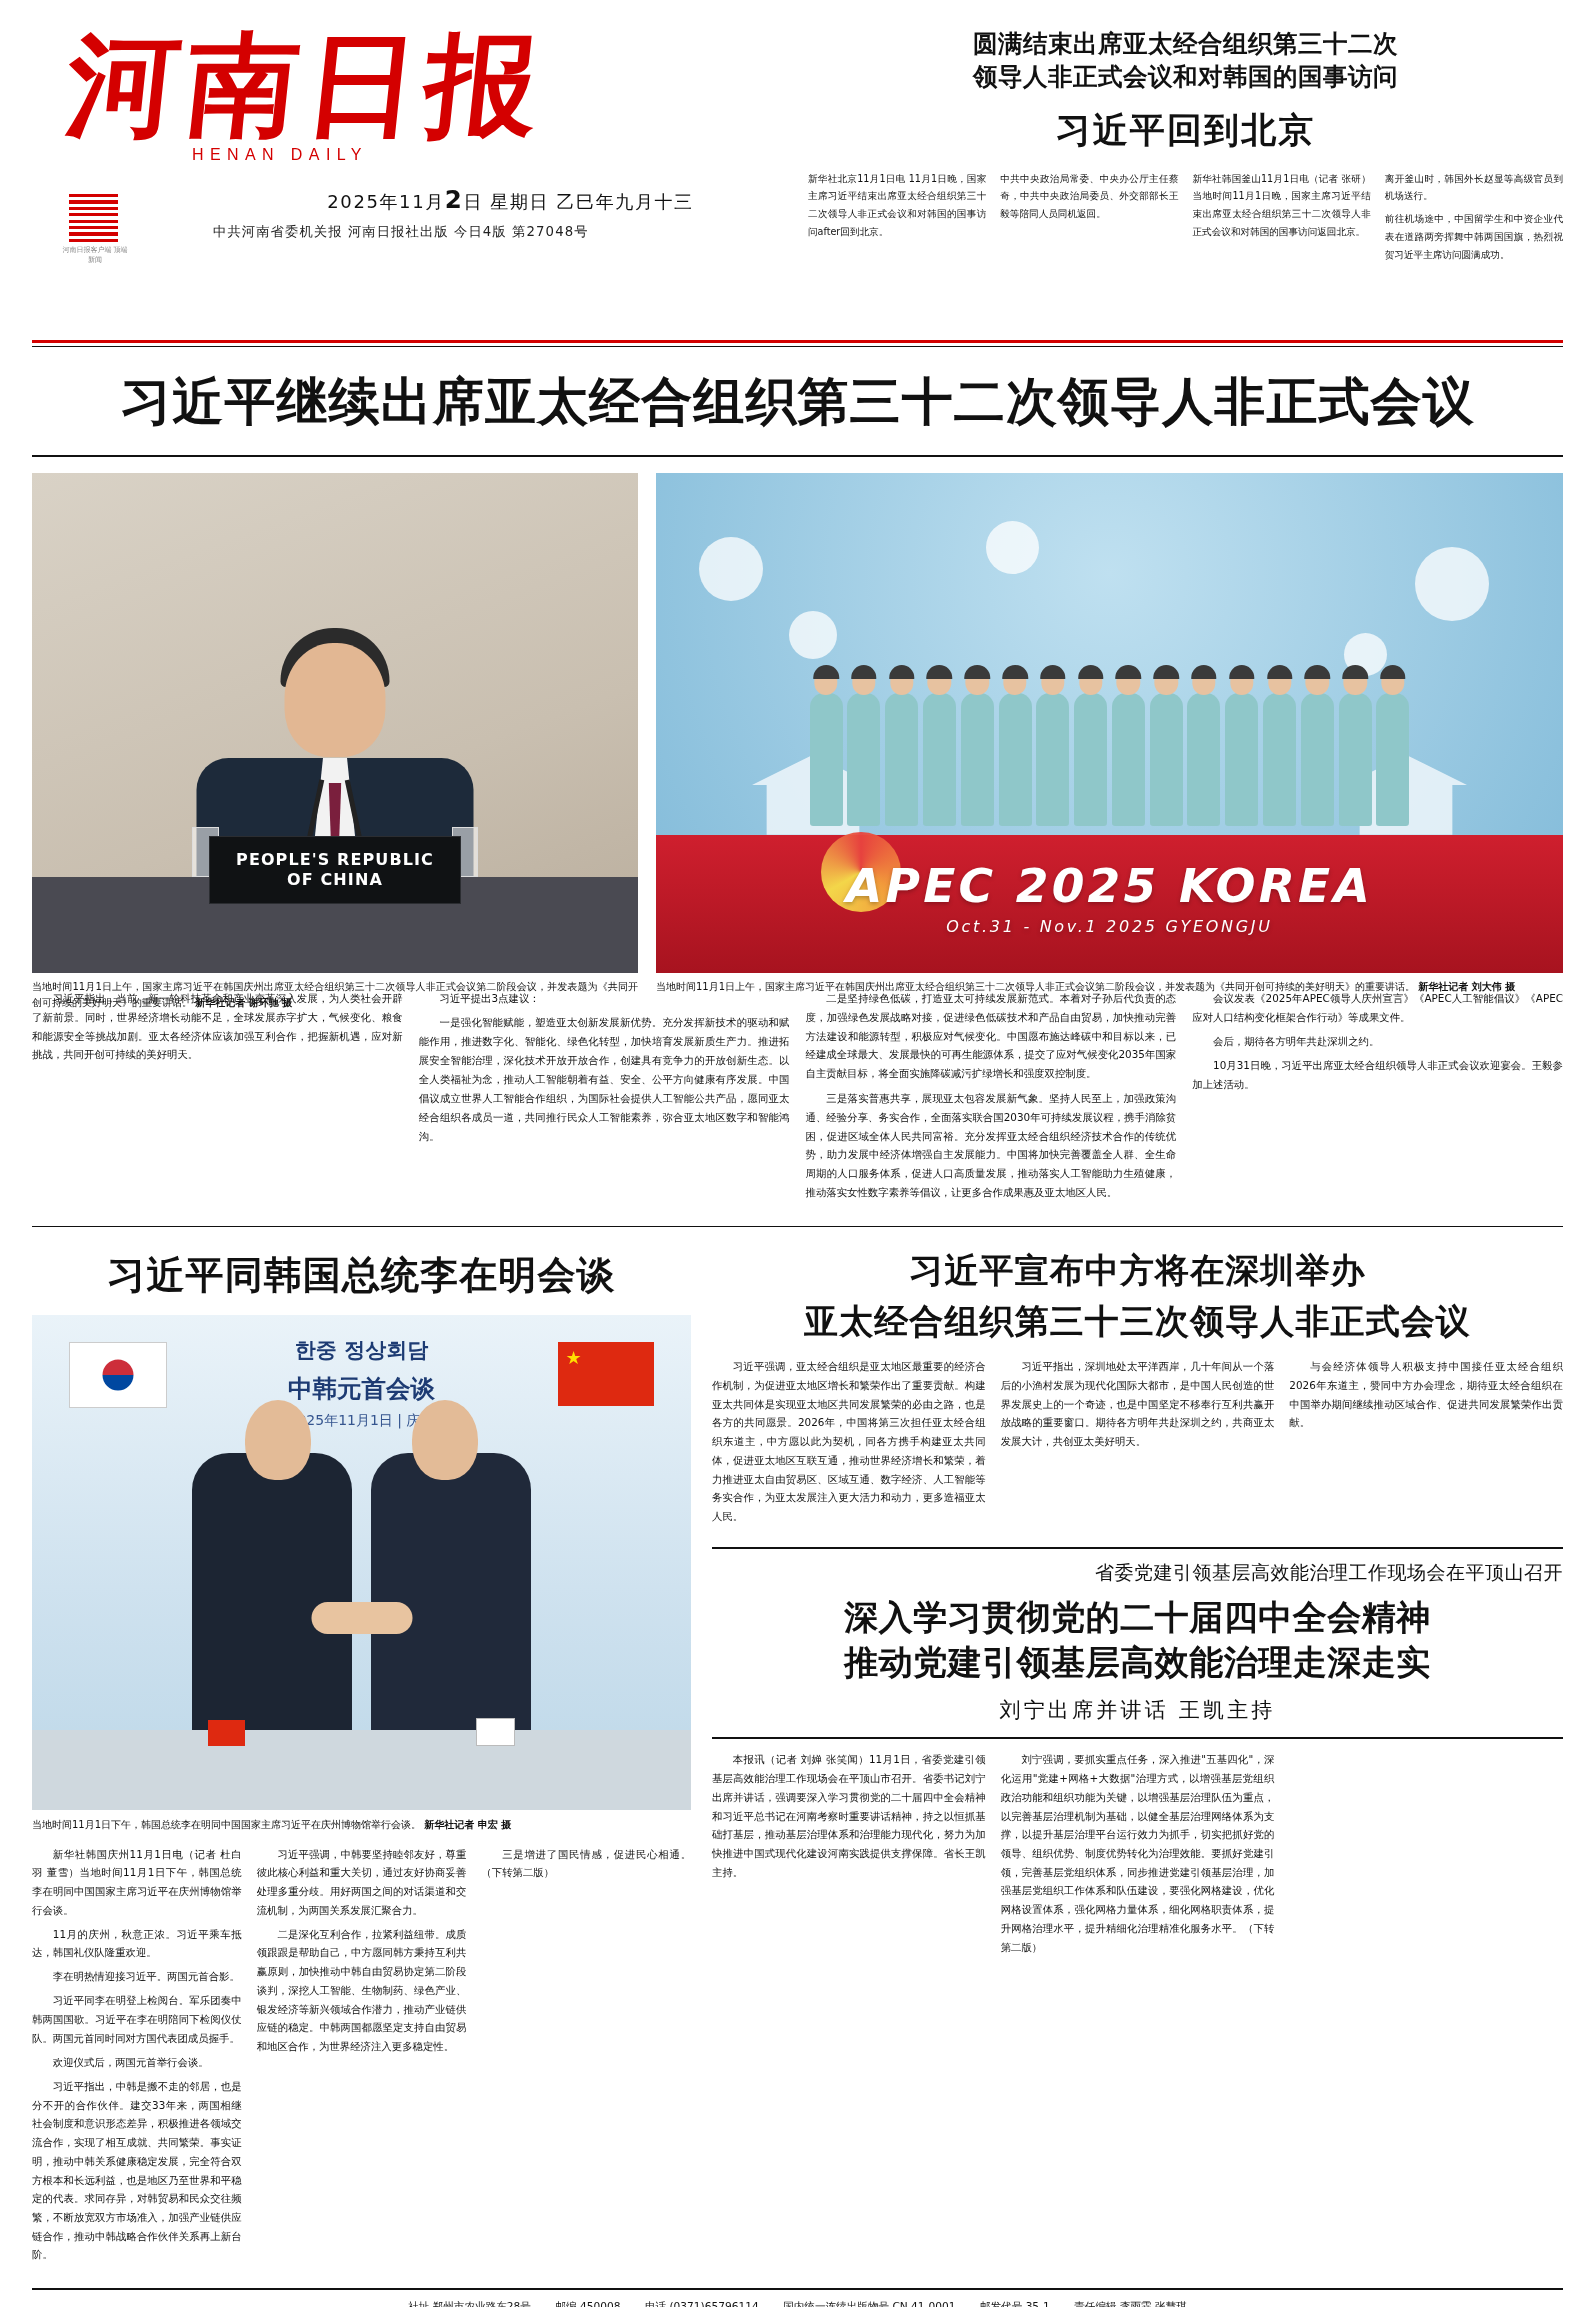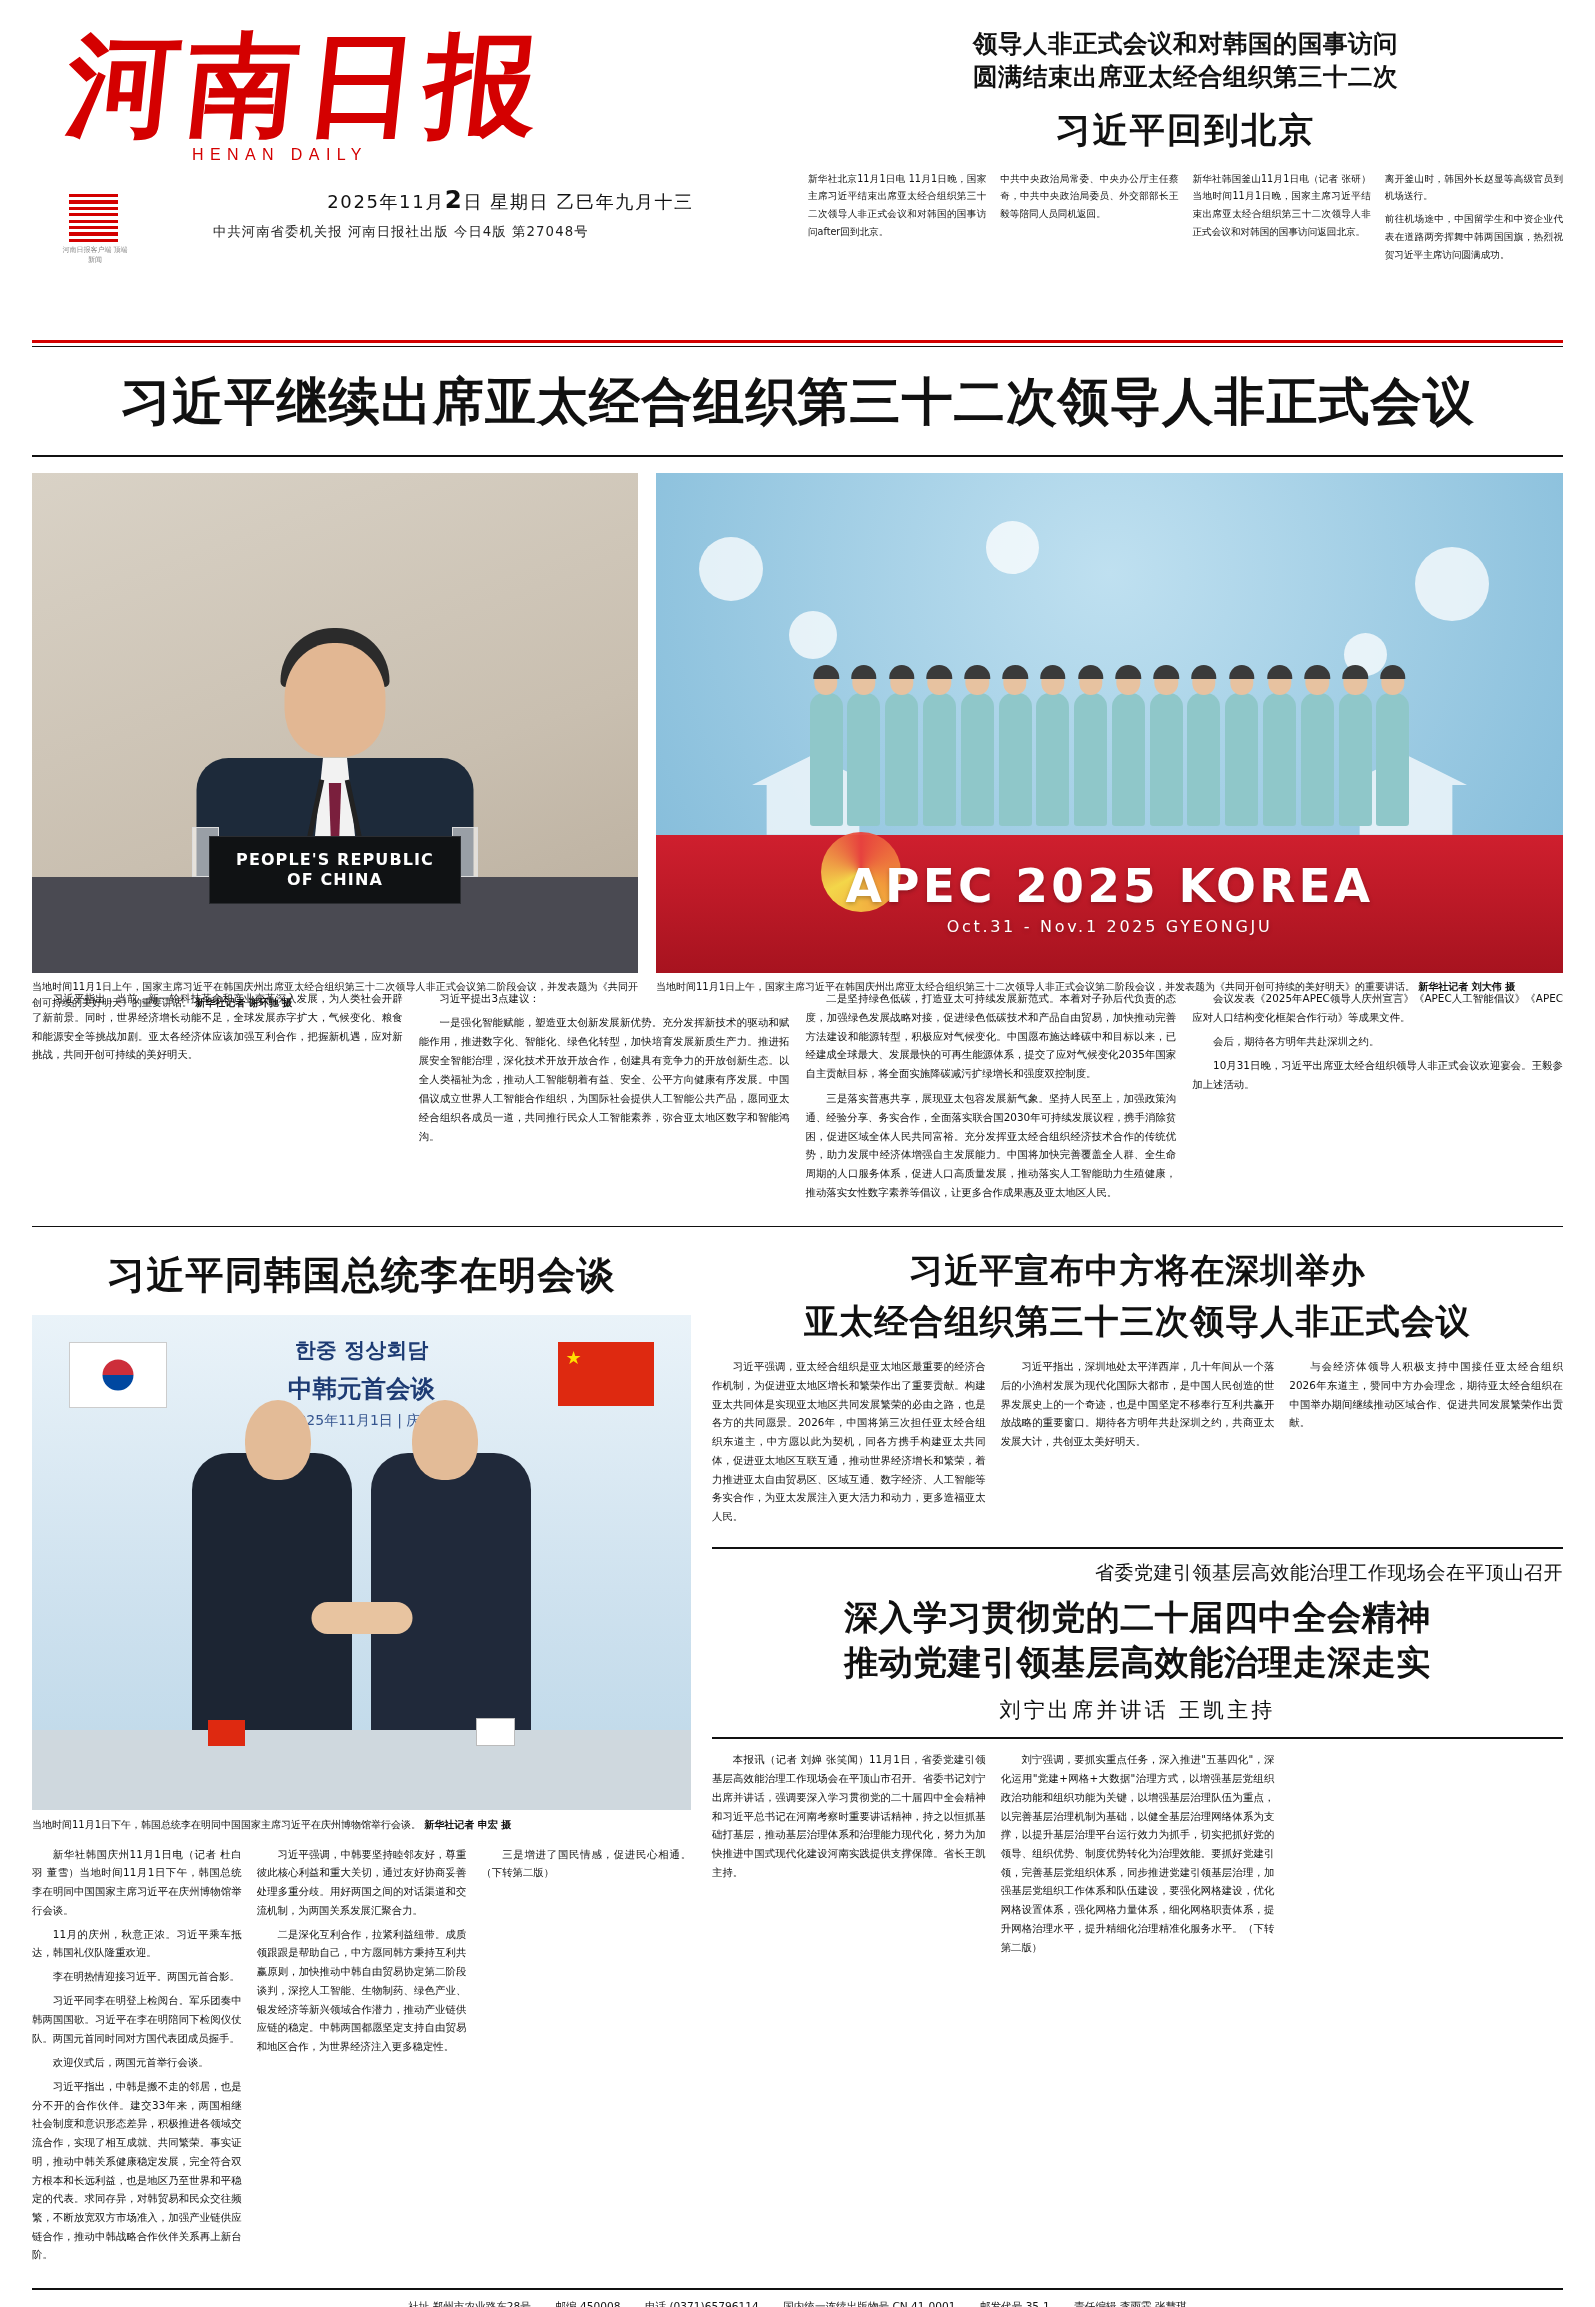--- a/index.html
+++ b/index.html
@@ -47,21 +47,21 @@
   .p1 .body{position:absolute;left:50%;top:57%;width:277px;height:176px;background:#1d2a3a;border-radius:32px 32px 0 0;transform:translateX(-50%);}
   .p1 .shirt{position:absolute;left:50%;top:57%;width:80px;height:117px;background:#f2f2f2;transform:translateX(-50%);clip-path:polygon(35% 0,65% 0,80% 100%,20% 100%);}
   .p1 .tie{position:absolute;left:50%;top:62%;width:21px;height:101px;background:#7a1f3d;transform:translateX(-50%);clip-path:polygon(20% 0,80% 0,62% 100%,38% 100%);}
   .p1 .desk{position:absolute;left:0;right:0;bottom:0;height:96px;background:#4a4a52;}
   .p1 .plate{position:absolute;left:50%;bottom:69px;transform:translateX(-50%);width:250px;height:66px;background:#101214;color:#fff;font-size:16px;font-weight:bold;display:flex;flex-direction:column;align-items:center;justify-content:center;letter-spacing:1.1px;text-align:center;line-height:1.25;border:1.6px solid #2b2d31;}
   .p1 .mic{position:absolute;left:46%;bottom:114px;width:5.3px;height:80px;background:#222;transform:rotate(12deg);}
   .p1 .mic2{position:absolute;left:53%;bottom:114px;width:5.3px;height:80px;background:#222;transform:rotate(-12deg);}
   .p1 .glass{position:absolute;bottom:96px;width:24.5px;height:48px;background:rgba(255,255,255,.55);border:1.1px solid #ddd;}
 
   
-  .p2{width:100%;height:100%;background:linear-gradient(#a9d2e6,#cfe6f2);position:relative;overflow:hidden;}
+  .p2{width:100%;height:100%;background:linear-gradient(#a9d2e6,#cfe6f2);position:relative;overflow:hidden;font-style:italic;}
   .p2 .sky{position:absolute;inset:0;background:radial-gradient(circle at 50% 20%,#bfe0f0,#7fb9d8);}
   .p2 .flower{position:absolute;border-radius:50%;background:rgba(255,255,255,.75);}
   .p2 .pav{position:absolute;bottom:138px;width:122px;height:80px;background:#eef6fa;opacity:.85;clip-path:polygon(50% 0,100% 38%,88% 38%,88% 100%,12% 100%,12% 38%,0 38%);}
   .p2 .stage{position:absolute;left:0;right:0;bottom:0;height:138px;background:linear-gradient(#cf1f2e,#a7131f);}
   .p2 .carpet{position:absolute;left:0;right:0;bottom:101px;height:37px;background:#d9232e;}
   .p2 .row{position:absolute;left:16px;right:16px;bottom:136px;height:144px;display:flex;justify-content:center;gap:4.8px;}
   .p2 .person{width:33px;height:133px;background:#8fc7c9;border-radius:14px 14px 3.2px 3.2px;position:relative;}
   .p2 .person::before{content:"";position:absolute;left:50%;top:-22.3px;transform:translateX(-50%);width:23.4px;height:24.5px;background:#e7c2a0;border-radius:50%;}
   .p2 .person::after{content:"";position:absolute;left:50%;top:-28px;transform:translateX(-50%);width:25.5px;height:14px;background:#3a3a3a;border-radius:12.8px 12.8px 0 0;}
   .p2 .apec{position:absolute;left:0;right:0;bottom:37px;text-align:center;color:#fff;font-size:47px;font-weight:bold;letter-spacing:3.2px;font-family:"DejaVu Sans","Liberation Sans",sans-serif;text-shadow:0 2.1px 4.3px rgba(0,0,0,.25);}
@@ -130,22 +130,22 @@
       <div class="mast-meta">
         <div class="qr"></div>
         <div class="qr-cap">河南日报客户端    顶端新闻</div>
         <div class="date-line">
           <span>2025年11月</span><span class="big">2</span><span>日  星期日    乙巳年九月十三</span>
         </div>
         <div class="sub-line">中共河南省委机关报    河南日报社出版    今日4版    第27048号</div>
       </div>
     </div>
     <div class="mast-right">
+      <div class="hl-small">圆满结束出席亚太经合组织第三十二次</div>
       <div class="hl-small">领导人非正式会议和对韩国的国事访问</div>
-      <div class="hl-small">圆满结束出席亚太经合组织第三十二次</div>
       <div class="hl-big">习近平回到北京</div>
       <div class="mast-cols">
         <div class="col">新华社北京11月1日电 11月1日晚，国家主席习近平结束出席亚太经合组织第三十二次领导人非正式会议和对韩国的国事访问after回到北京。</div>
         <div class="col">中共中央政治局常委、中央办公厅主任蔡奇，中共中央政治局委员、外交部部长王毅等陪同人员同机返回。</div>
         <div class="col">新华社韩国釜山11月1日电（记者 张研）当地时间11月1日晚，国家主席习近平结束出席亚太经合组织第三十二次领导人非正式会议和对韩国的国事访问返回北京。</div>
         <div class="col">
           <div>离开釜山时，韩国外长赵显等高级官员到机场送行。</div>
           <div style="margin-top:5.3px">前往机场途中，中国留学生和中资企业代表在道路两旁挥舞中韩两国国旗，热烈祝贺习近平主席访问圆满成功。</div>
         </div>
       </div>

